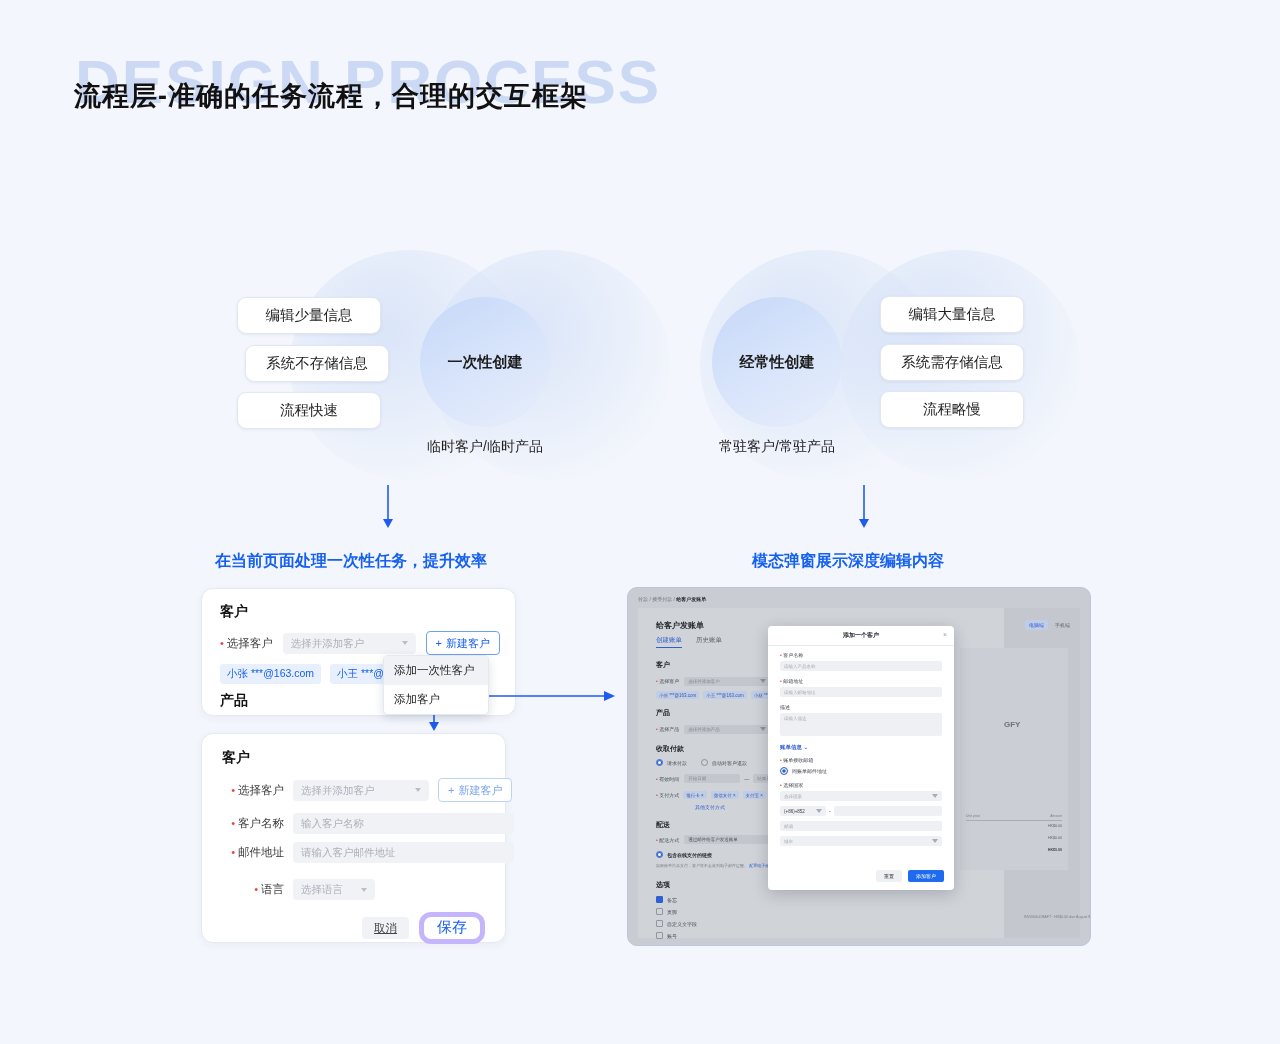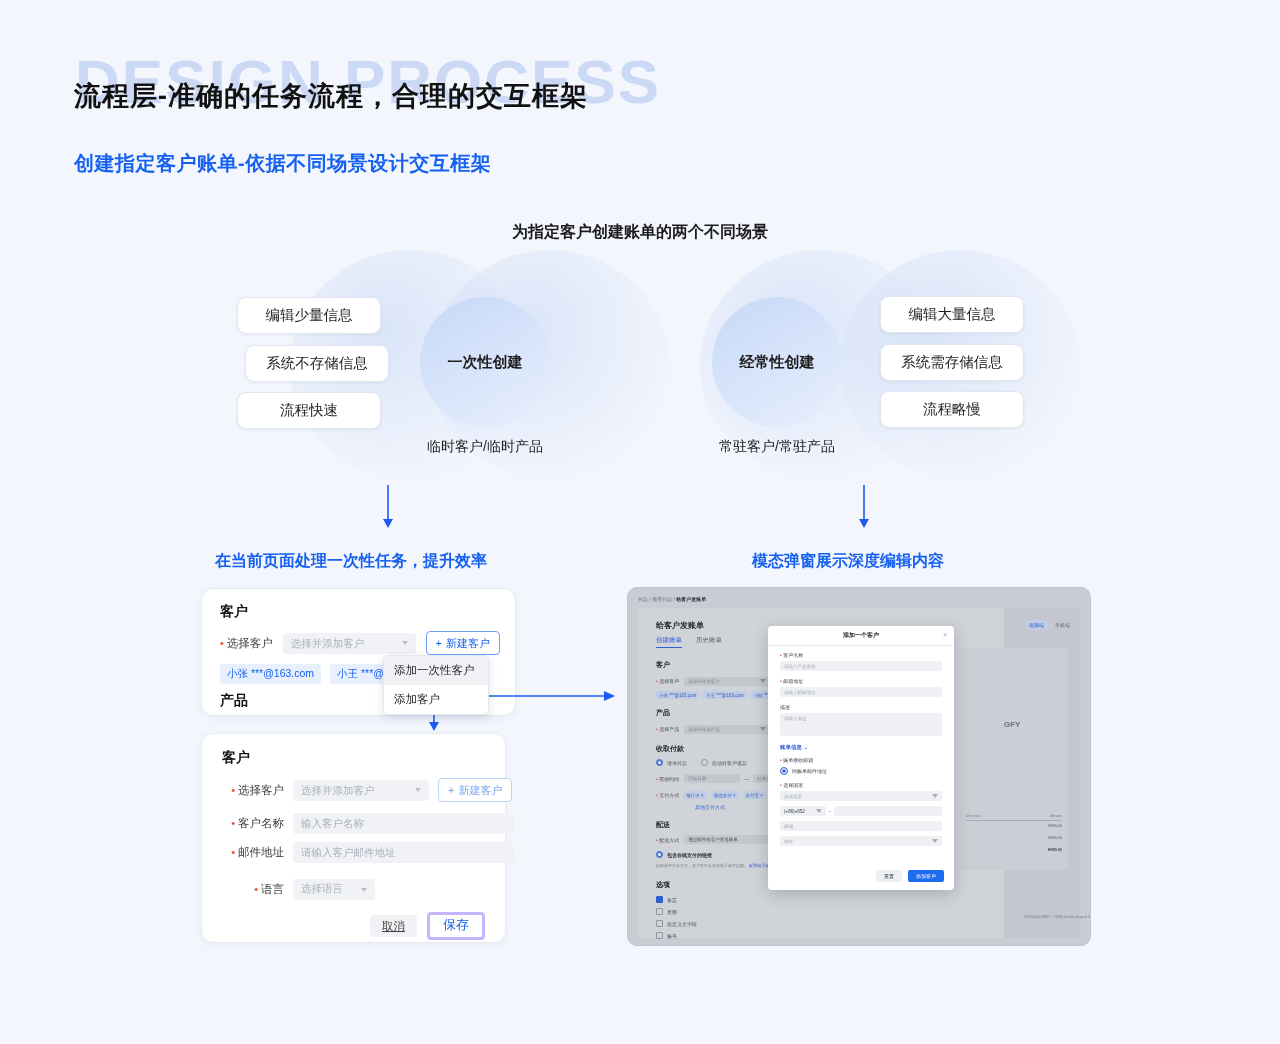--- a/index.html
+++ b/index.html
@@ -127,22 +127,22 @@
   }
   .tagchip{
     background:#e8f0fe;color:#1661f0;font-size:10.5px;border-radius:3px;
     padding:3px 7px;white-space:nowrap;
   }
   .btn-grey{
     background:#f1f2f5;border:0;border-radius:4px;color:#444;
     font-size:11.5px;height:22px;line-height:22px;padding:0 12px;text-decoration:underline;
   }
   .btn-blueoutline{
-    background:#fff;border:3px solid #c4b5fd;border-radius:4px;color:#1661f0;
-    font-size:13px;height:22px;line-height:20px;padding:0 13px;
+    background:#fff;border:5px solid #c4b5fd;border-radius:12px;color:#1661f0;
+    font-size:15px;height:22px;line-height:20px;padding:0 13px;
   }
 
   
   .dropdown{
     position:absolute;left:383px;top:655px;width:104px;
     background:#fff;border:1px solid #e5e8ee;border-radius:5px;
     box-shadow:0 3px 10px rgba(30,50,90,.15);
     overflow:hidden;z-index:30;
   }
   .dropdown .item{
@@ -250,23 +250,21 @@
   .m-btn-grey{background:#eef0f3;color:#3c414a;font-size:5px;border-radius:2px;padding:3px 8px;}
   .m-btn-blue{background:#1f6bf0;color:#fff;font-size:5px;border-radius:2px;padding:3px 8px;}
 </style>
 </head>
 <body>
 
 <div class="page">
 
   <div class="watermark">DESIGN PROCESS</div>
   <div class="title-main">流程层-准确的任务流程，合理的交互框架</div>
-  <div class="title-sub">创建指定客户账单-依据不同场景设计交互框架</div>
-
-  <div class="scenario-title">为指定客户创建账单的两个不同场景</div>
+
 
   <div class="bigcircle left"></div>
   <div class="bigcircle left2"></div>
   <div class="bigcircle right"></div>
   <div class="bigcircle right2"></div>
 
   <div class="innercircle ic-right">经常性创建</div>
   <div class="innercircle ic-left">一次性创建</div>
 
   <div class="circle-caption cap-left">临时客户/临时产品</div>
@@ -343,21 +341,21 @@
 
     <div class="frow" style="left:20px;top:108px;">
       <span class="flabel" style="width:62px;text-align:right;"><span class="req">•</span><span>邮件地址</span></span>
       <div class="finput" style="width:205px;margin-left:9px;">
         <span>请输入客户邮件地址</span>
       </div>
     </div>
 
     <div class="frow" style="left:20px;top:145px;">
       <span class="flabel" style="width:62px;text-align:right;"><span class="req">•</span><span>语言</span></span>
-      <div class="finput" style="width:66px;margin-left:9px;font-family:Liberation Mono, monospace;">
+      <div class="finput" style="width:66px;margin-left:9px;">
         <span>选择语言</span>
         <i class="caret"></i>
       </div>
     </div>
 
     <div class="frow" style="right:20px;top:178px;left:auto;gap:10px;">
       <div class="btn-grey">取消</div>
       <div class="btn-blueoutline">保存</div>
     </div>
   </div>

